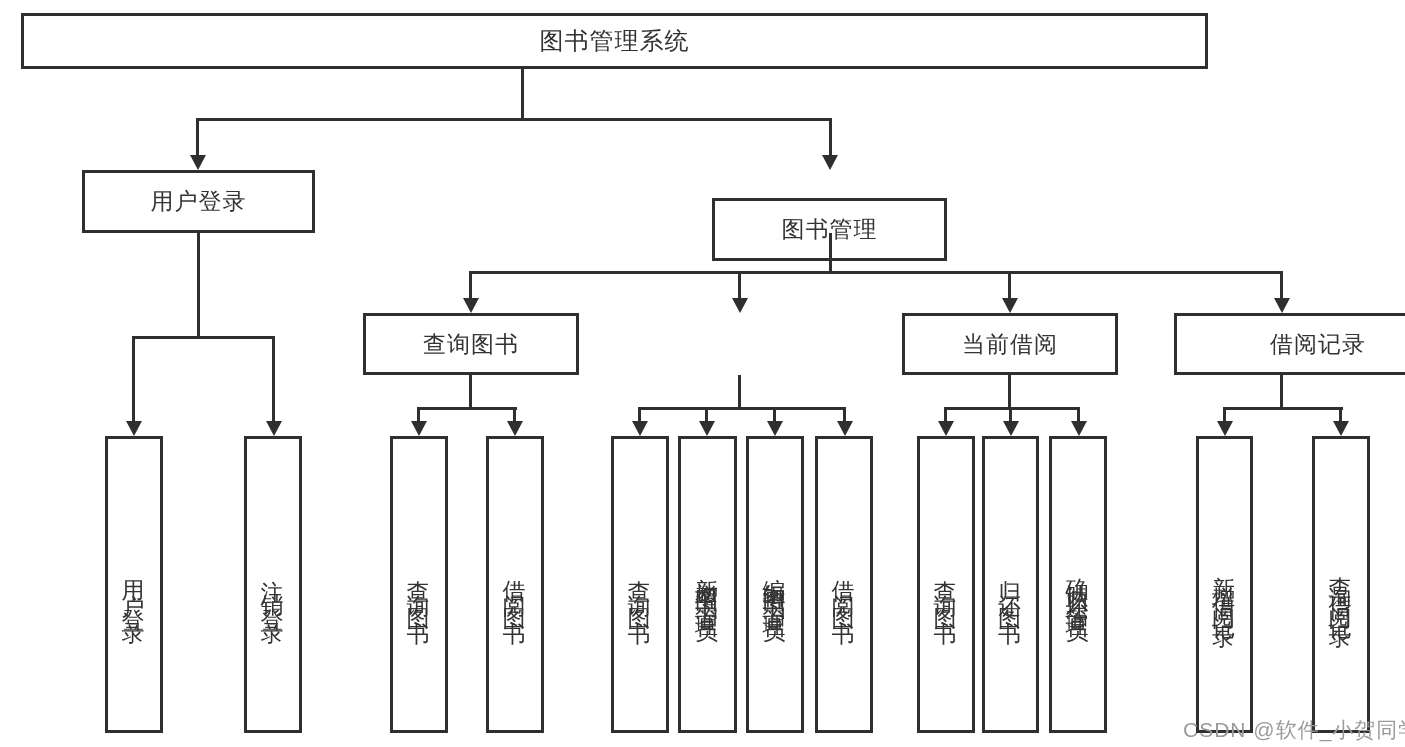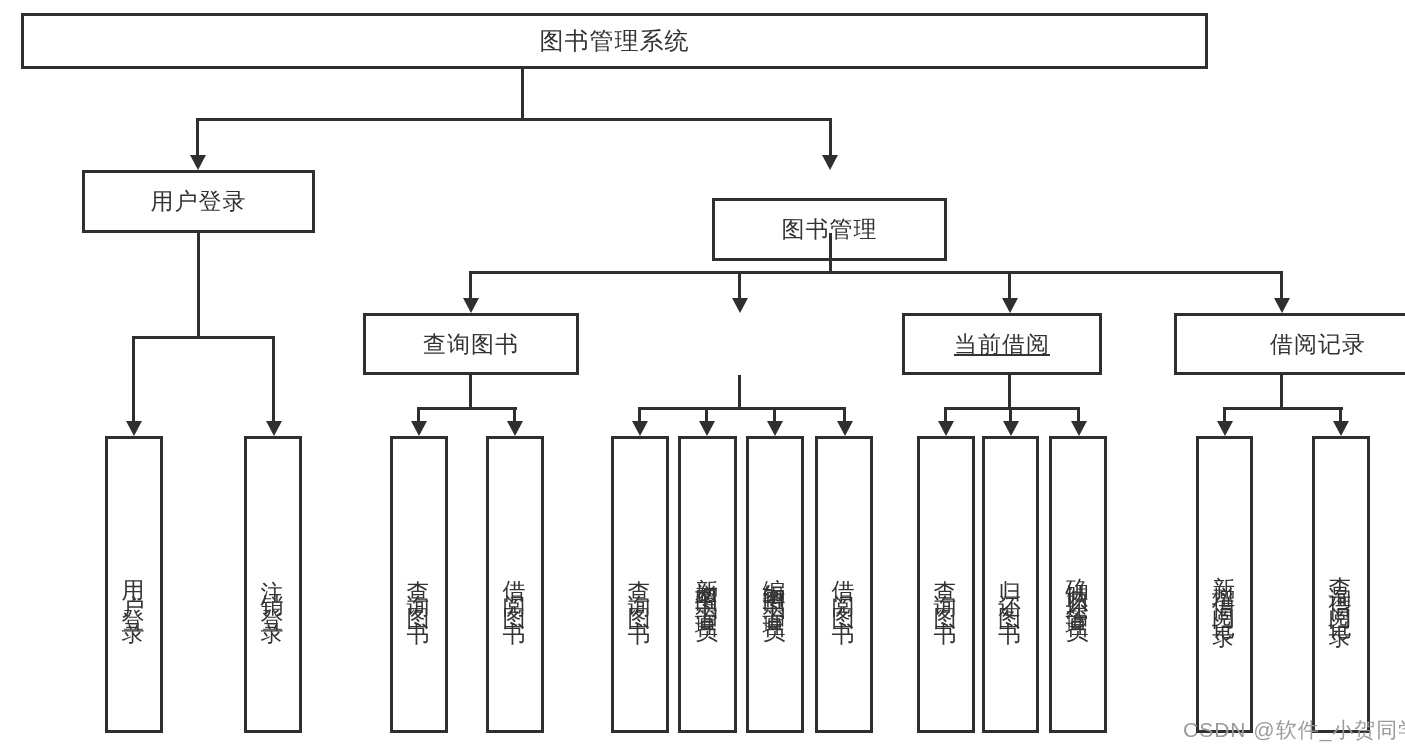--- a/index.html
+++ b/index.html
@@ -22,21 +22,21 @@
 <body>
 
 <div class="canvas">
 
   <div class="box hbox root" style="left:21px;top:13px;width:1187px;height:56px;text-align:center;">图书管理系统</div>
 
   <div class="box hbox" style="left:82px;top:170px;width:233px;height:63px;">用户登录</div>
   <div class="box hbox" style="left:712px;top:170px;width:235px;height:63px;margin-top:28px;">图书管理</div>
 
   <div class="box hbox" style="left:363px;top:313px;width:216px;height:62px;">查询图书</div>
-  <div class="box hbox" style="left:902px;top:313px;width:200px;height:62px;text-decoration:underline;">当前借阅</div>
+  <div class="box hbox" style="left:902px;top:313px;width:216px;height:62px;">当前借阅</div>
   <div class="box hbox" style="left:1174px;top:313px;width:260px;height:62px;padding-left:28px;">借阅记录</div>
 
   <div class="box vbox" style="left:105px;top:436px;width:58px;height:297px;">用户登录</div>
   <div class="box vbox" style="left:244px;top:436px;width:58px;height:297px;">注销登录</div>
 
   <div class="box vbox" style="left:390px;top:436px;width:58px;height:297px;">查询图书</div>
   <div class="box vbox" style="left:486px;top:436px;width:58px;height:297px;">借阅图书</div>
 
   <div class="box vbox" style="left:611px;top:436px;width:58px;height:297px;">查询图书</div>
   <div class="box vbox ls6" style="left:678px;top:436px;width:59px;height:297px;">新增图书（管理员）</div>

